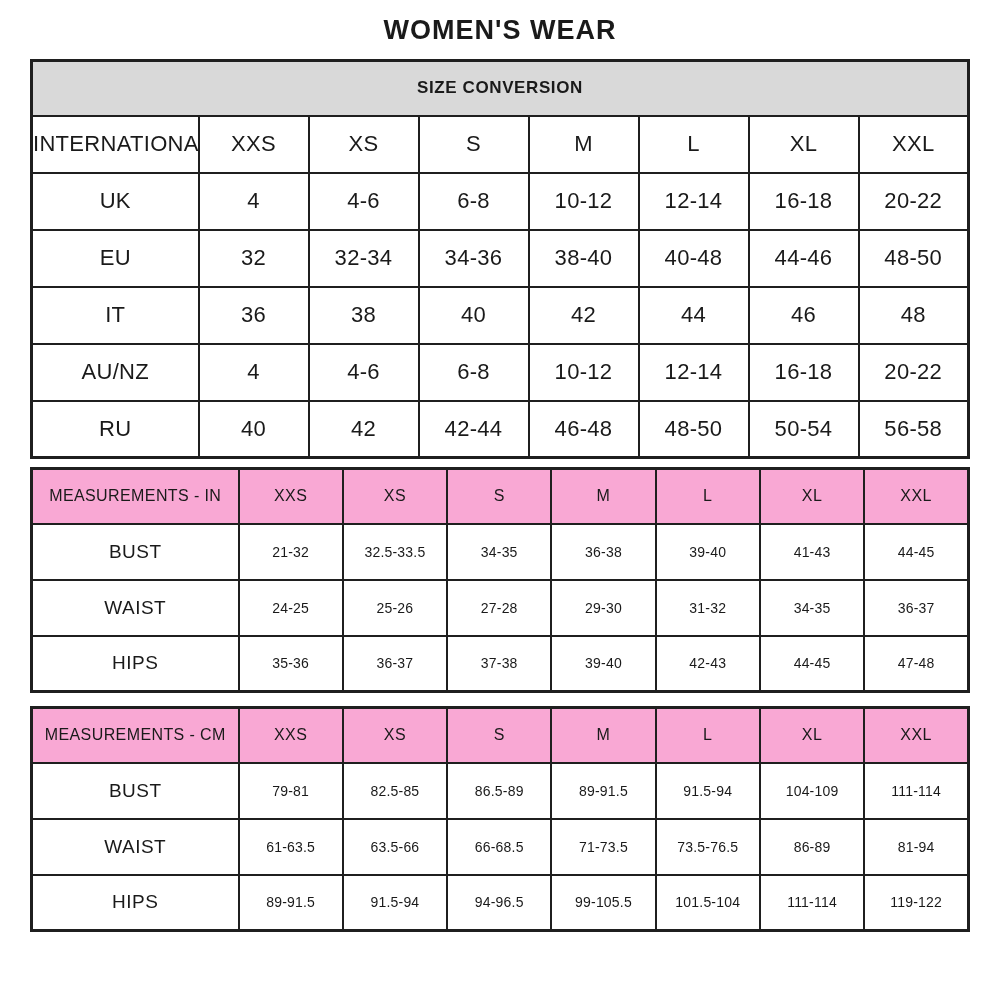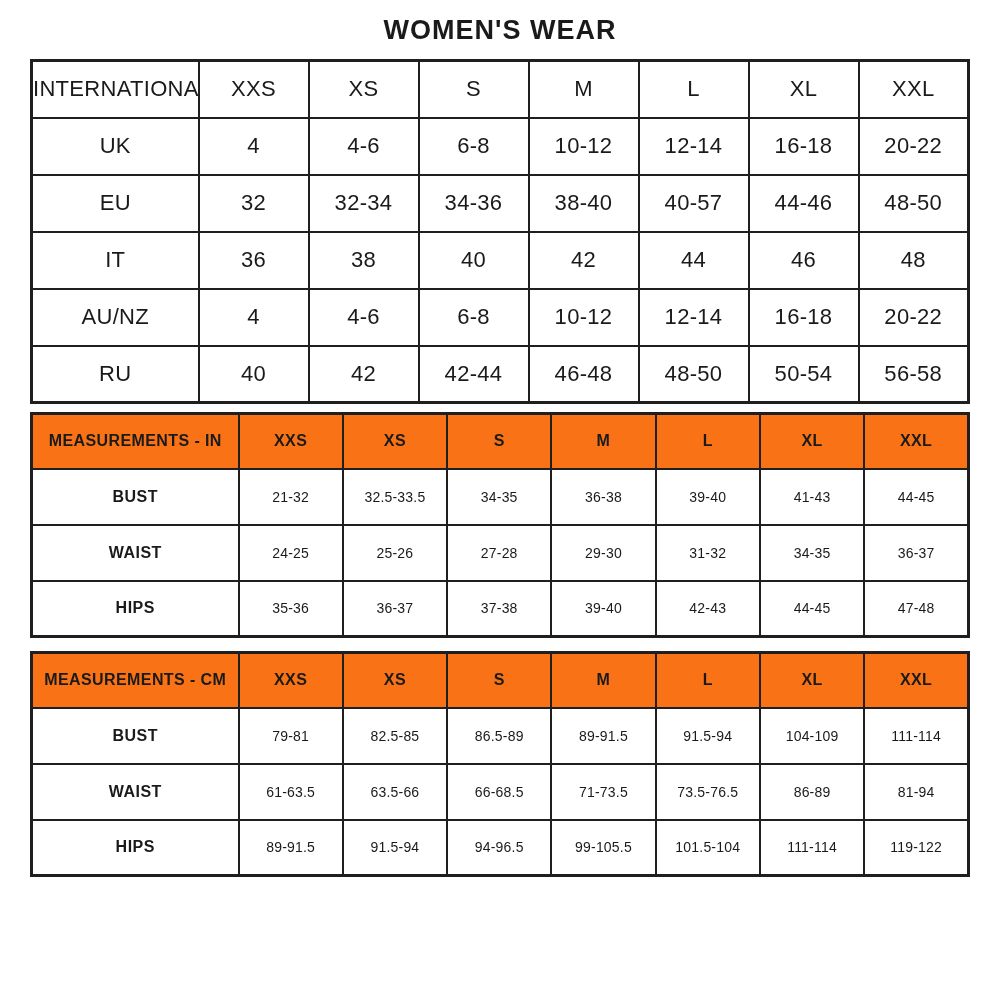--- a/index.html
+++ b/index.html
@@ -49,46 +49,49 @@
   .t1 .hrow td { font-weight: 500; }
   .t1 .rlabel { font-weight: 400; }
 
   .tbl-gap1 { height: 8px; }
   .tbl-gap2 { height: 13px; }
 
   
   .t2 td, .t3 td { height: 56px; font-size: 14px; letter-spacing: 0.2px; }
   .t2 .grayhead td, .t3 .grayhead td {
     height: 55px;
-    background: #f97316;
-    font-weight: bold;
+    background: #f9a8d4;
+    font-weight: normal;
     font-size: 16px;
     letter-spacing: 0.4px;
   }
-  .t2 .rlabel, .t3 .rlabel { font-size: 16px; letter-spacing: 0.5px; font-weight: bold; }
+  .t2 .rlabel, .t3 .rlabel { font-size: 19px; letter-spacing: 0.5px; }
 </style>
 </head>
 <body>
 
 <div class="page">
 
   <div class="page-title">WOMEN'S WEAR</div>
 
   <table class="tbl t1">
     <colgroup>
         <col class="c1">
         <col>
         <col>
         <col>
         <col>
         <col>
         <col>
         <col>
       </colgroup>
     <tbody>
+      <tr>
+        <td colspan="8" class="banner">SIZE CONVERSION</td>
+      </tr>
       <tr class="hrow">
         <td>INTERNATIONAL</td>
         <td>XXS</td>
         <td>XS</td>
         <td>S</td>
         <td>M</td>
         <td>L</td>
         <td>XL</td>
         <td>XXL</td>
       </tr>
@@ -101,21 +104,21 @@
         <td>12-14</td>
         <td>16-18</td>
         <td>20-22</td>
       </tr>
       <tr>
         <td class="rlabel">EU</td>
         <td>32</td>
         <td>32-34</td>
         <td>34-36</td>
         <td>38-40</td>
-        <td>40-57</td>
+        <td>40-48</td>
         <td>44-46</td>
         <td>48-50</td>
       </tr>
       <tr>
         <td class="rlabel">IT</td>
         <td>36</td>
         <td>38</td>
         <td>40</td>
         <td>42</td>
         <td>44</td>

